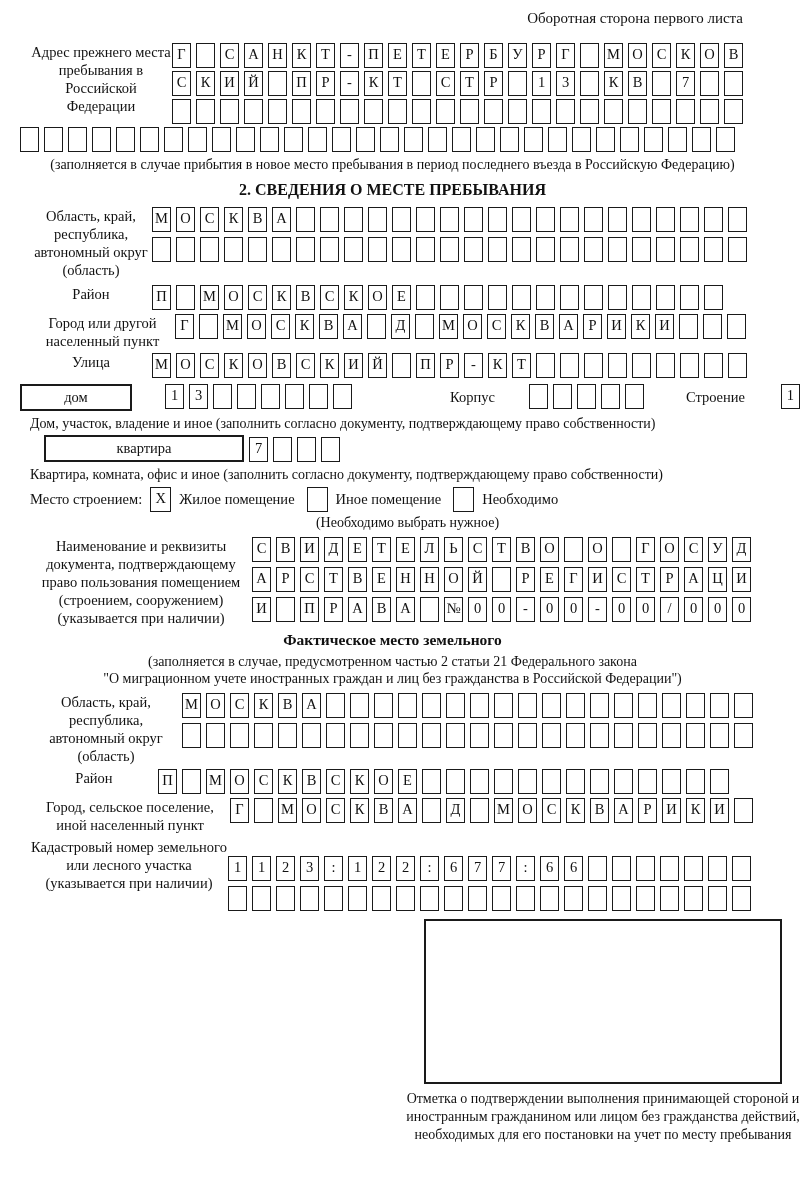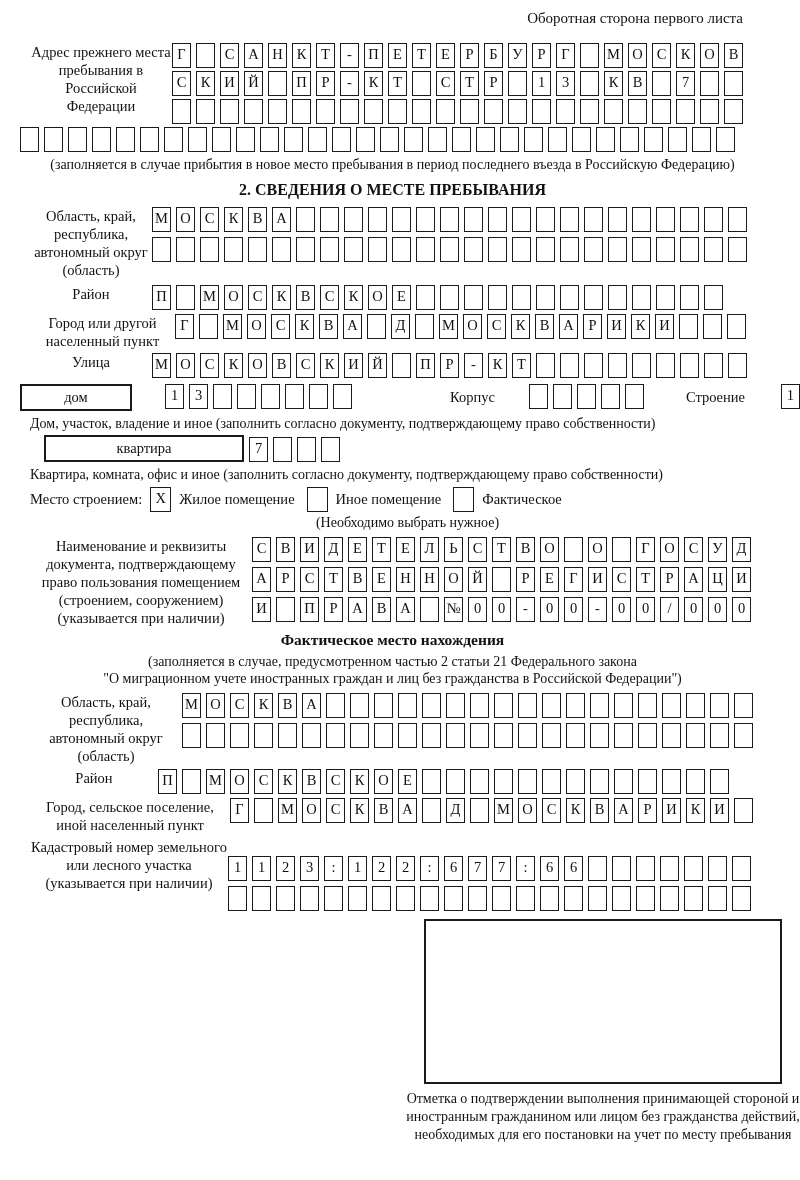--- a/index.html
+++ b/index.html
@@ -382,21 +382,21 @@
   </div>
   <div class="note-left">Квартира, комната, офис и иное (заполнить согласно документу, подтверждающему право собственности)</div>
 
   <div class="stayrow">
     <span class="staylbl">Место строением:</span>
     <span class="cell cb">X</span>
     <span class="optlbl">Жилое помещение</span>
     <span class="cell cb"></span>
     <span class="optlbl">Иное помещение</span>
     <span class="cell cb"></span>
-    <span class="optlbl">Фактическое</span>
+    <span class="optlbl">Необходимо</span>
   </div>
   <div class="choose-note">(Необходимо выбрать нужное)</div>
 
   <div class="blk mt6">
     <div class="lbl w222">Наименование и реквизиты документа, подтверждающему право пользования помещением (строением, сооружением) (указывается при наличии)</div>
     <div class="stack">
       <div class="cells">
           <span class="cell">С</span>
           <span class="cell">В</span>
           <span class="cell">И</span>
@@ -461,21 +461,21 @@
           <span class="cell">0</span>
           <span class="cell">0</span>
           <span class="cell">/</span>
           <span class="cell">0</span>
           <span class="cell">0</span>
           <span class="cell">0</span>
         </div>
     </div>
   </div>
 
-  <div class="fact-title">Фактическое место нахождения</div>
+  <div class="fact-title">Фактическое место земельного</div>
   <div class="note">(заполняется в случае, предусмотренном частью 2 статьи 21 Федерального закона</div>
   <div class="note" style="margin-top:0">"О миграционном учете иностранных граждан и лиц без гражданства в Российской Федерации")</div>
 
   <div class="blk mt6">
     <div class="lbl w152">Область, край, республика, автономный округ (область)</div>
     <div class="stack">
       <div class="cells">
           <span class="cell">М</span>
           <span class="cell">О</span>
           <span class="cell">С</span>

